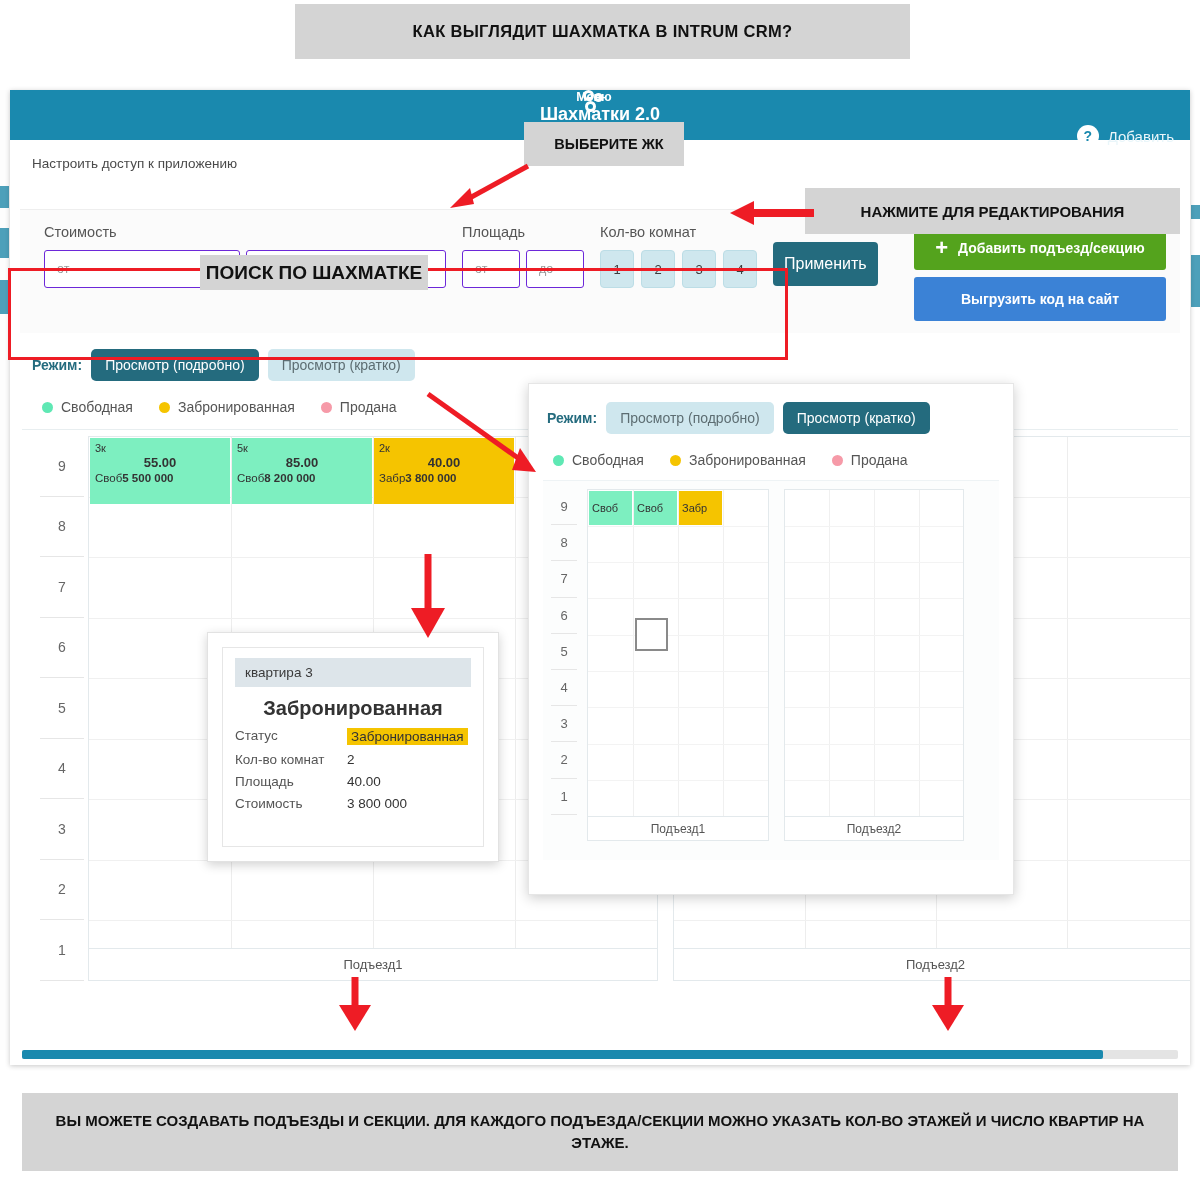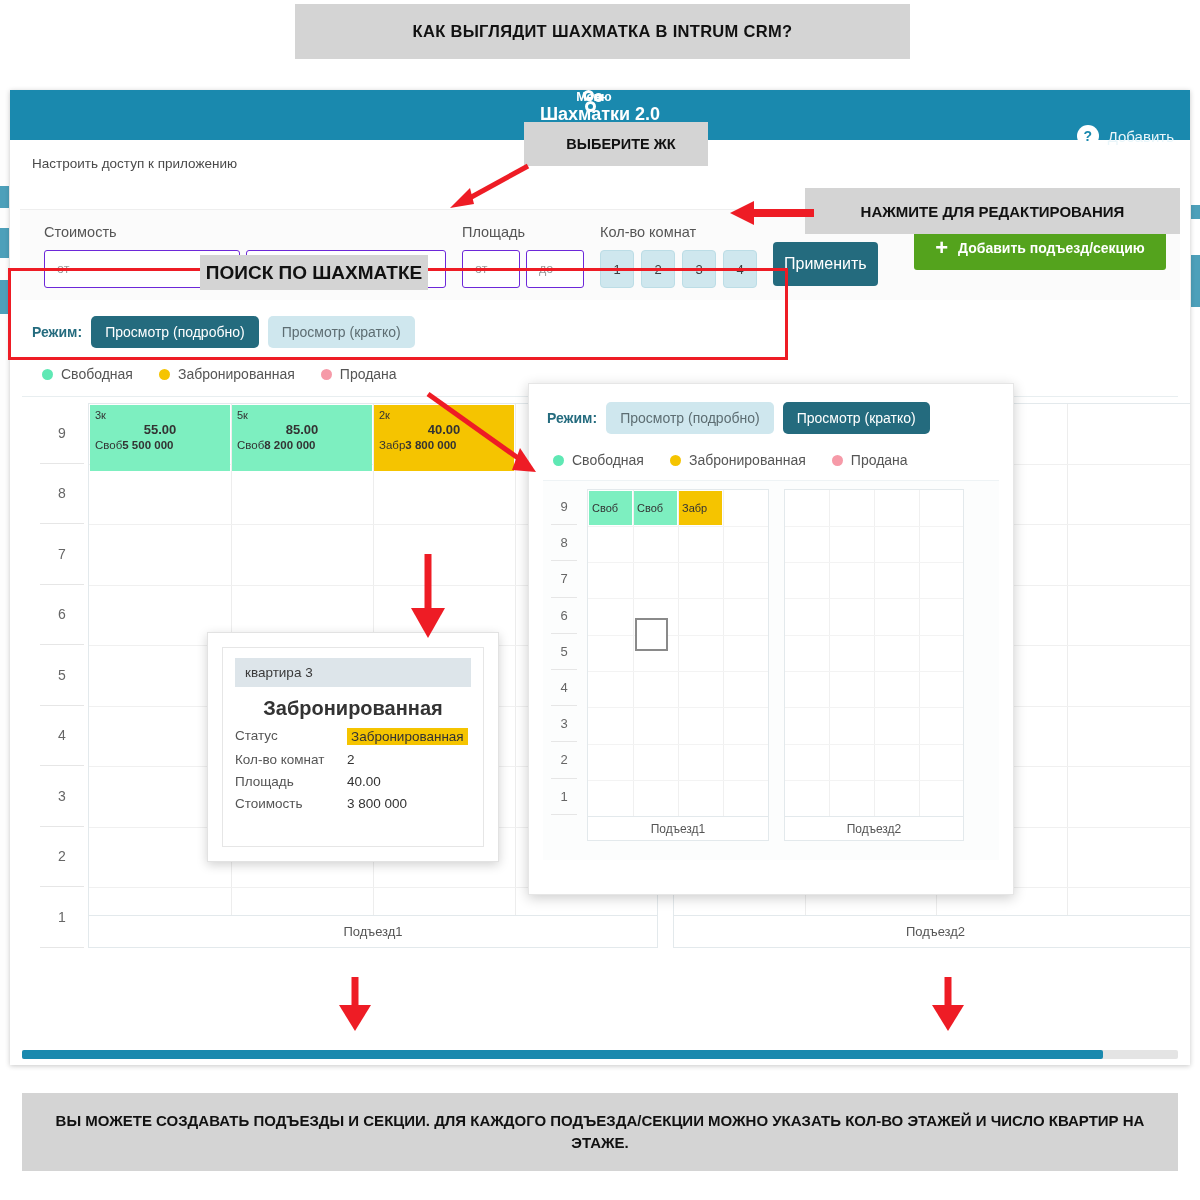--- a/index.html
+++ b/index.html
@@ -188,21 +188,21 @@
   .in-entr-label{
     position:absolute; left:0; right:0; bottom:0; height:24px; border-top:1px solid #e3e9ec;
     display:flex; align-items:center; justify-content:center; font-size:12px; color:#555;
   }
 
   
   .callout{
     position:absolute; background:#d4d4d4; display:flex; align-items:center; justify-content:center;
     font-weight:bold; color:#111; text-align:center;
   }
-  .co-jk{ left:524px; top:122px; width:184px; height:44px; font-size:14.5px;padding-left:10px; }
+  .co-jk{ left:524px; top:122px; width:160px; height:44px; font-size:14.5px;padding-left:10px; }
   .co-edit{ left:805px; top:188px; width:375px; height:46px; font-size:15px; }
   .co-search{ left:200px; top:255px; width:228px; height:35px; font-size:19px; }
 
   
   .red-rect{ position:absolute; left:8px; top:268px; width:780px; height:92px; border:3px solid #ee1c25; }
 
   
   .bottom-banner{
     position:absolute; left:22px; top:1093px; width:1156px; height:78px;
     background:#d4d4d4; display:flex; align-items:center; justify-content:center;
@@ -272,20 +272,21 @@
       </span>
     </div>
 
     <div class="apply-btn">Применить</div>
 
     <div class="right-btns">
       <div class="green-btn">
         <span class="plus">+</span>
         <span>Добавить подъезд/секцию</span>
       </div>
+      <div class="blue-btn">Выгрузить код на сайт</div>
     </div>
   </div>
 
   <div class="mode-row">
     <span class="mode-lbl">Режим:</span>
     <span class="mode-btn mode-on">Просмотр (подробно)</span>
     <span class="mode-btn mode-off">Просмотр (кратко)</span>
   </div>
 
   <div class="legend">

